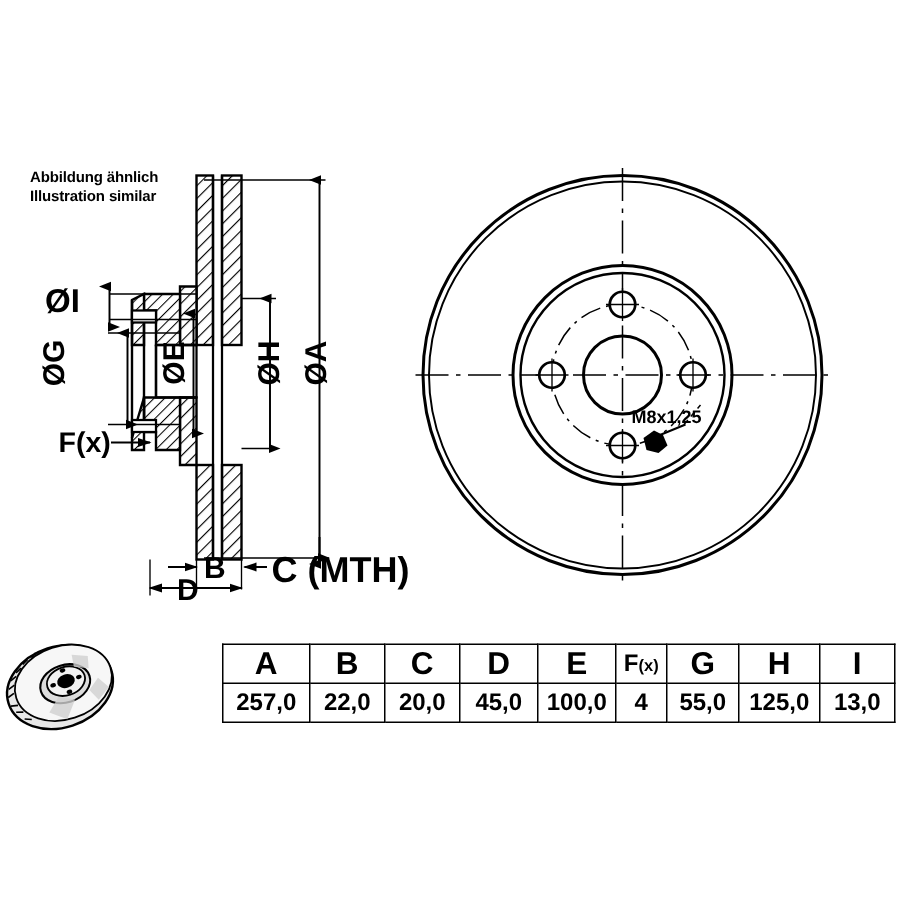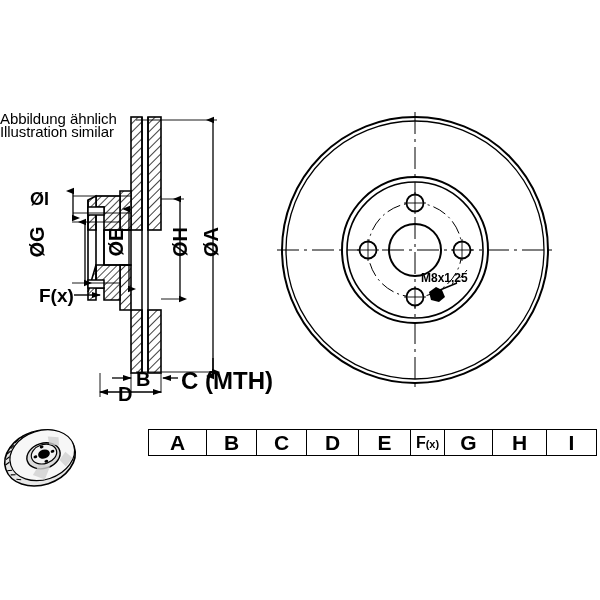--- a/index.html
+++ b/index.html
@@ -15,24 +15,24 @@
     overflow: hidden;
   }
   #sheet {
     position: absolute;
     inset: 0;
     width: 600px;
     height: 600px;
   }
   .note {
     position: absolute;
-    left: 0;
+    left: 20px;
     top: 112px;
-    font-size: 15px;
-    font-weight: normal;
+    font-size: 10px;
+    font-weight: bold;
     line-height: 13px;
     letter-spacing: -0.1px;
     white-space: nowrap;
   }
   .note div { white-space: nowrap; }
 
   
   .dimlabel {
     position: absolute;
     font-weight: bold;
@@ -260,21 +260,21 @@
       <path d="M14,-18 L24,-14 L22,-6 L13,-10 Z" fill="#cfcfcf" stroke="none" opacity="0.8"></path>
     </g>
   </g>
 </svg>
 
 <div class="note">
   <div>Abbildung ähnlich</div>
   <div>Illustration similar</div>
 </div>
 
-<div class="dimlabel" style="left:30px; top:190px; font-size:18px;">ØI</div>
+<div class="dimlabel" style="left:30px; top:190px; font-size:22px;">ØI</div>
 
 <div class="dimlabel rot" style="left:21px; top:232px; font-size:20px; transform:rotate(-90deg);">ØG</div>
 
 <div class="dimlabel rot" style="left:102px; top:232px; font-size:20px; transform:rotate(-90deg);">ØE</div>
 
 <div class="dimlabel rot" style="left:165px; top:232px; font-size:20px; transform:rotate(-90deg);">ØH</div>
 
 <div class="dimlabel rot" style="left:196px; top:232px; font-size:20px; transform:rotate(-90deg);">ØA</div>
 
 <div class="dimlabel" style="left:39px; top:286px; font-size:19px;">F(x)</div>
@@ -304,14 +304,25 @@
     <td>A</td>
     <td>B</td>
     <td>C</td>
     <td>D</td>
     <td>E</td>
     <td class="fx"><span>F</span><span class="fx-sub">(x)</span></td>
     <td>G</td>
     <td>H</td>
     <td>I</td>
   </tr>
+  <tr class="val">
+    <td>257,0</td>
+    <td>22,0</td>
+    <td>20,0</td>
+    <td>45,0</td>
+    <td>100,0</td>
+    <td>4</td>
+    <td>55,0</td>
+    <td>125,0</td>
+    <td>13,0</td>
+  </tr>
 </tbody>
   </table>
 
 </body></html>

